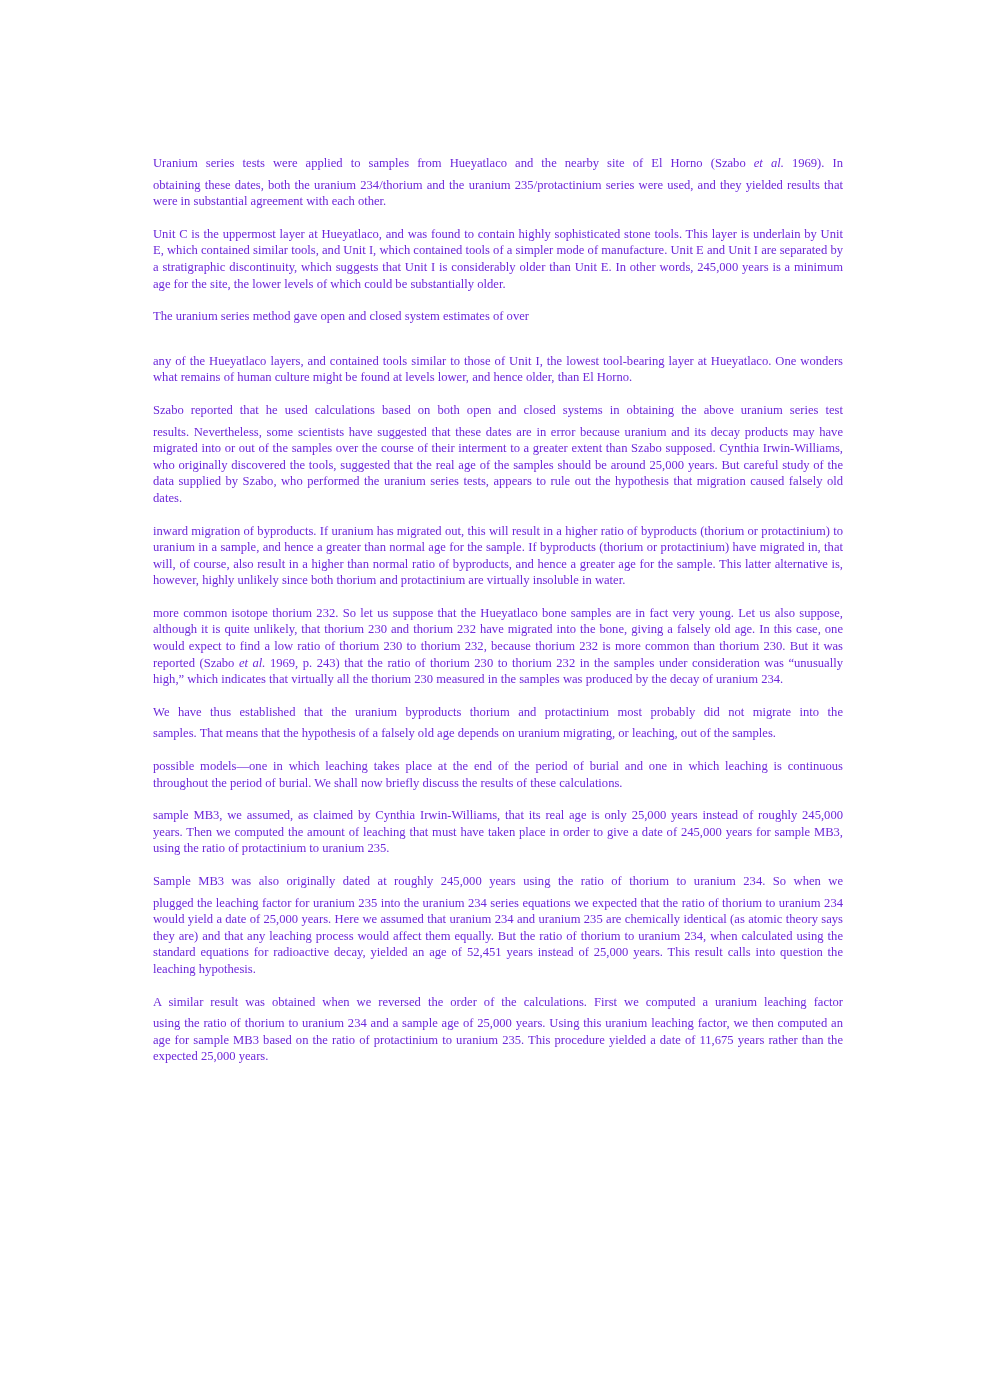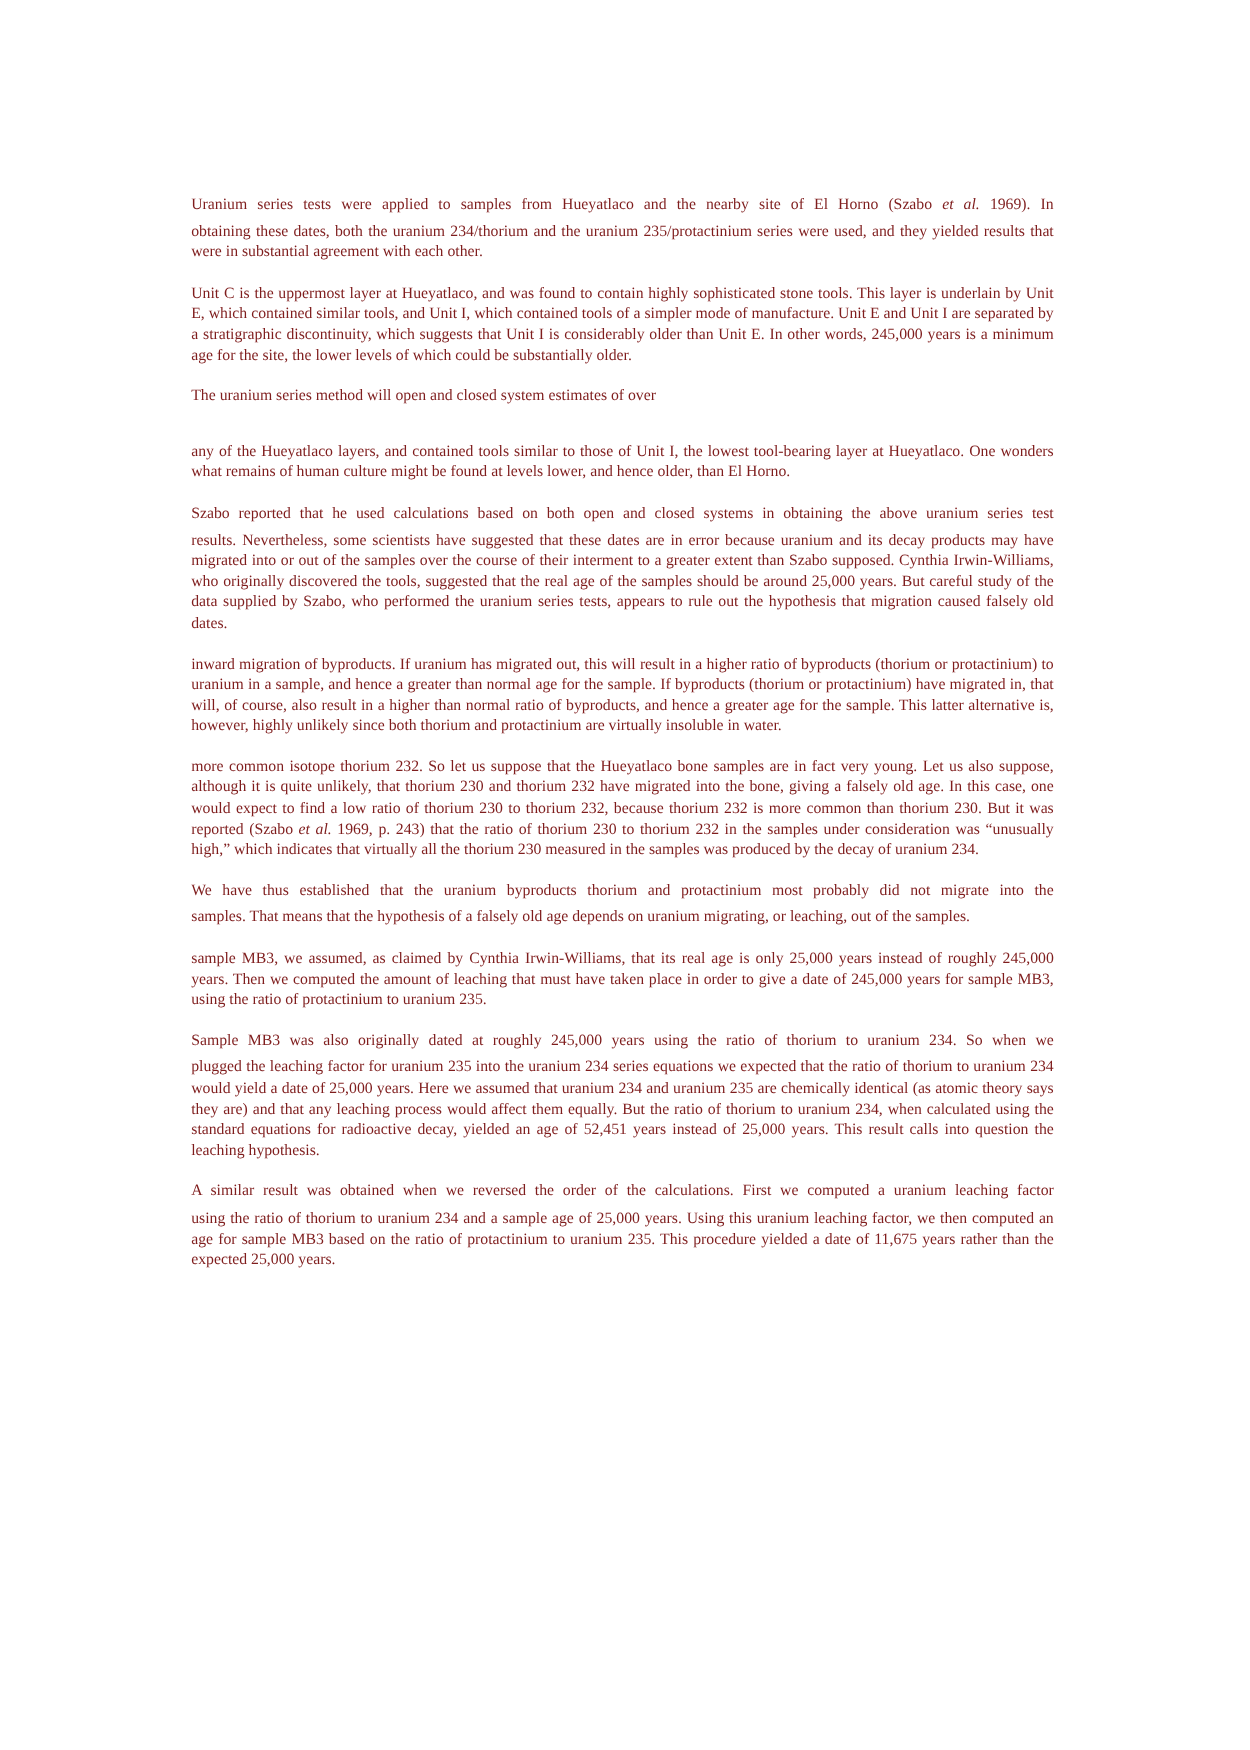--- a/index.html
+++ b/index.html
@@ -4,21 +4,21 @@
 <style>
   html, body { margin: 0; padding: 0; background: #ffffff; }
   body { width: 1000px; height: 1400px; position: relative; overflow: hidden; }
   .page {
     position: absolute;
     left: 153px;
     top: 155px;
     width: 690px;
     font-family: "Liberation Serif", "DejaVu Serif", serif;
     font-size: 12.6px;
-    color: #7f1d1d;
+    color: #6d28d9;
     line-height: 16.6px;
     text-align: justify;
   }
   .para { margin: 0 0 16px 0; }
   .para .first { display: block; margin-bottom: 5px; text-align: justify; text-align-last: justify; }
   .para.short .first { text-align-last: left; }
   .gap-large { margin-bottom: 28px; }
   em { font-style: italic; }
 </style>
 </head>
@@ -26,41 +26,42 @@
 
 <div class="page">
   <div class="para">
     <span class="first">Uranium series tests were applied to samples from Hueyatlaco and the nearby site of El Horno (Szabo <em>et al.</em> 1969). In</span>
     <span>obtaining these dates, both the uranium 234/thorium and the uranium 235/protactinium series were used, and they yielded results that were in substantial agreement with each other.</span>
   </div>
   <div class="para">
     <span>Unit C is the uppermost layer at Hueyatlaco, and was found to contain highly sophisticated stone tools. This layer is underlain by Unit E, which contained similar tools, and Unit I, which contained tools of a simpler mode of manufacture. Unit E and Unit I are separated by a stratigraphic discontinuity, which suggests that Unit I is considerably older than Unit E. In other words, 245,000 years is a minimum age for the site, the lower levels of which could be substantially older.</span>
   </div>
   <div class="para short gap-large">
-    <span class="first">The uranium series method will open and closed system estimates of over</span>
+    <span class="first">The uranium series method gave open and closed system estimates of over</span>
     <span></span>
   </div>
   <div class="para">
     <span>any of the Hueyatlaco layers, and contained tools similar to those of Unit I, the lowest tool-bearing layer at Hueyatlaco. One wonders what remains of human culture might be found at levels lower, and hence older, than El Horno.</span>
   </div>
   <div class="para">
     <span class="first">Szabo reported that he used calculations based on both open and closed systems in obtaining the above uranium series test</span>
     <span>results. Nevertheless, some scientists have suggested that these dates are in error because uranium and its decay products may have migrated into or out of the samples over the course of their interment to a greater extent than Szabo supposed. Cynthia Irwin-Williams, who originally discovered the tools, suggested that the real age of the samples should be around 25,000 years. But careful study of the data supplied by Szabo, who performed the uranium series tests, appears to rule out the hypothesis that migration caused falsely old dates.</span>
   </div>
   <div class="para">
     <span>inward migration of byproducts. If uranium has migrated out, this will result in a higher ratio of byproducts (thorium or protactinium) to uranium in a sample, and hence a greater than normal age for the sample. If byproducts (thorium or protactinium) have migrated in, that will, of course, also result in a higher than normal ratio of byproducts, and hence a greater age for the sample. This latter alternative is, however, highly unlikely since both thorium and protactinium are virtually insoluble in water.</span>
   </div>
   <div class="para">
     <span>more common isotope thorium 232. So let us suppose that the Hueyatlaco bone samples are in fact very young. Let us also suppose, although it is quite unlikely, that thorium 230 and thorium 232 have migrated into the bone, giving a falsely old age. In this case, one would expect to find a low ratio of thorium 230 to thorium 232, because thorium 232 is more common than thorium 230. But it was reported (Szabo <em>et al.</em> 1969, p. 243) that the ratio of thorium 230 to thorium 232 in the samples under consideration was “unusually high,” which indicates that virtually all the thorium 230 measured in the samples was produced by the decay of uranium 234.</span>
   </div>
   <div class="para">
     <span class="first">We have thus established that the uranium byproducts thorium and protactinium most probably did not migrate into the</span>
     <span>samples. That means that the hypothesis of a falsely old age depends on uranium migrating, or leaching, out of the samples.</span>
   </div>
   <div class="para">
+    <span>possible models—one in which leaching takes place at the end of the period of burial and one in which leaching is continuous throughout the period of burial. We shall now briefly discuss the results of these calculations.</span>
   </div>
   <div class="para">
     <span>sample MB3, we assumed, as claimed by Cynthia Irwin-Williams, that its real age is only 25,000 years instead of roughly 245,000 years. Then we computed the amount of leaching that must have taken place in order to give a date of 245,000 years for sample MB3, using the ratio of protactinium to uranium 235.</span>
   </div>
   <div class="para">
     <span class="first">Sample MB3 was also originally dated at roughly 245,000 years using the ratio of thorium to uranium 234. So when we</span>
     <span>plugged the leaching factor for uranium 235 into the uranium 234 series equations we expected that the ratio of thorium to uranium 234 would yield a date of 25,000 years. Here we assumed that uranium 234 and uranium 235 are chemically identical (as atomic theory says they are) and that any leaching process would affect them equally. But the ratio of thorium to uranium 234, when calculated using the standard equations for radioactive decay, yielded an age of 52,451 years instead of 25,000 years. This result calls into question the leaching hypothesis.</span>
   </div>
   <div class="para">
     <span class="first">A similar result was obtained when we reversed the order of the calculations. First we computed a uranium leaching factor</span>

